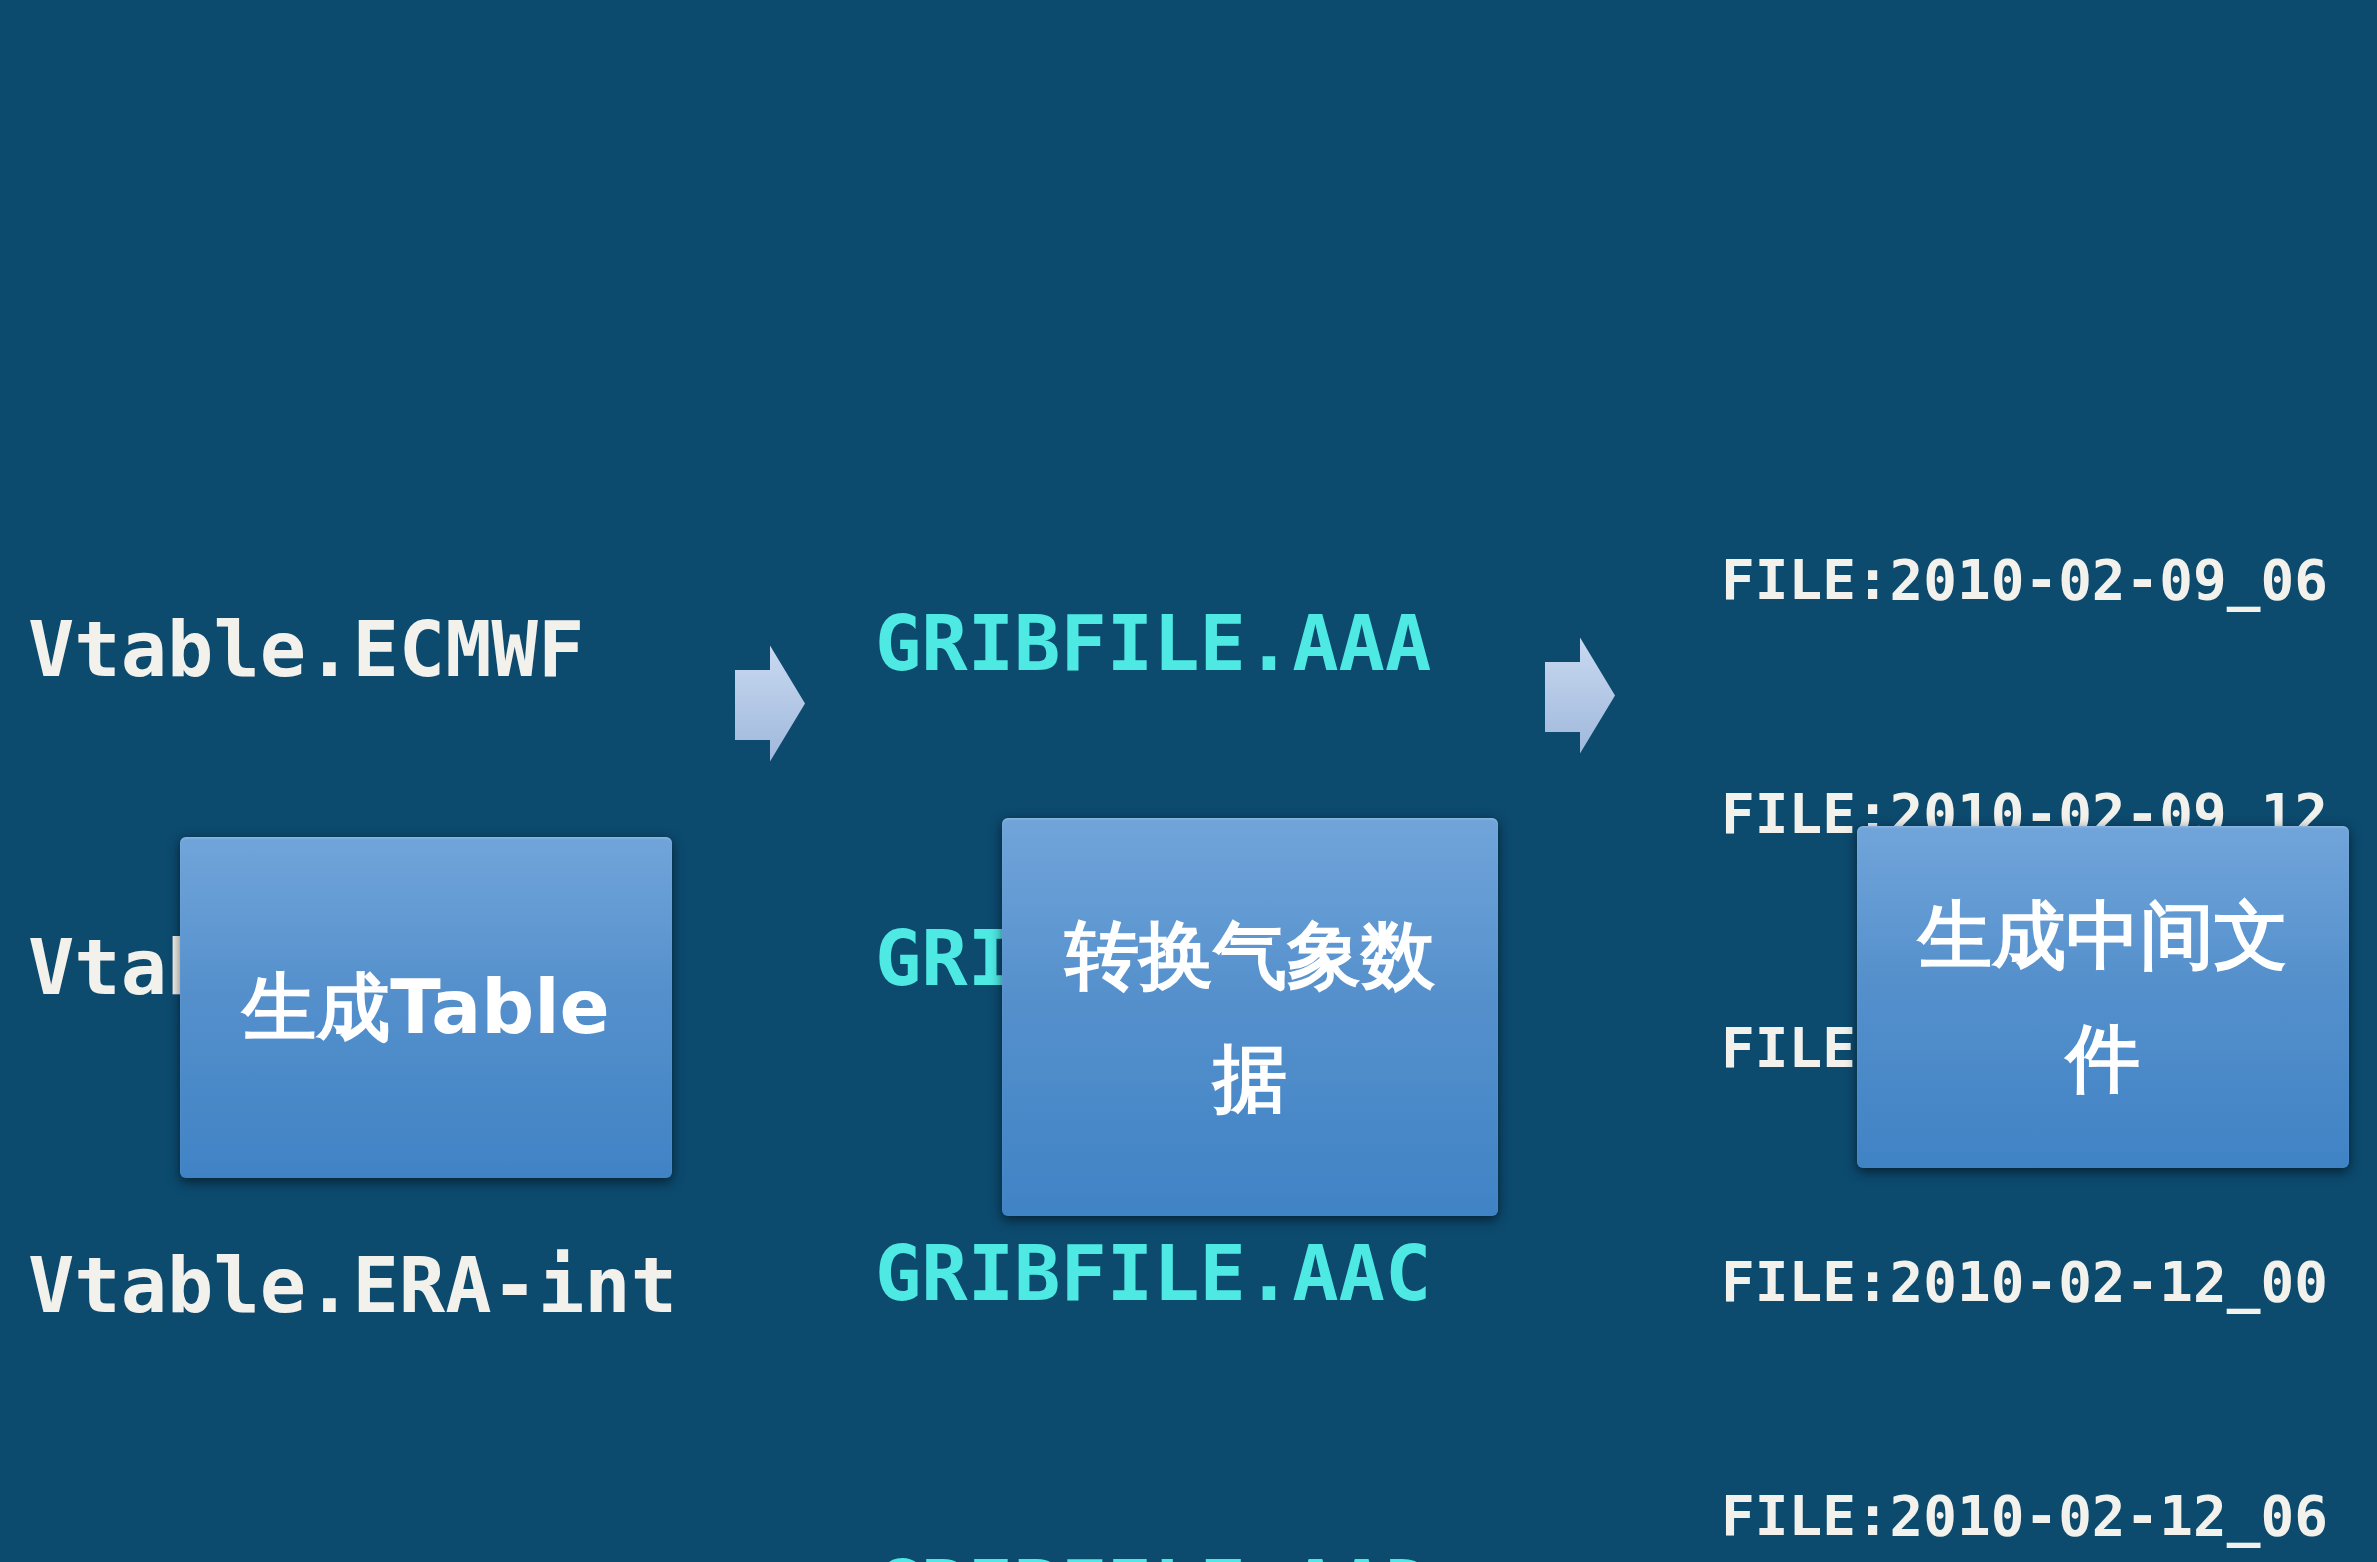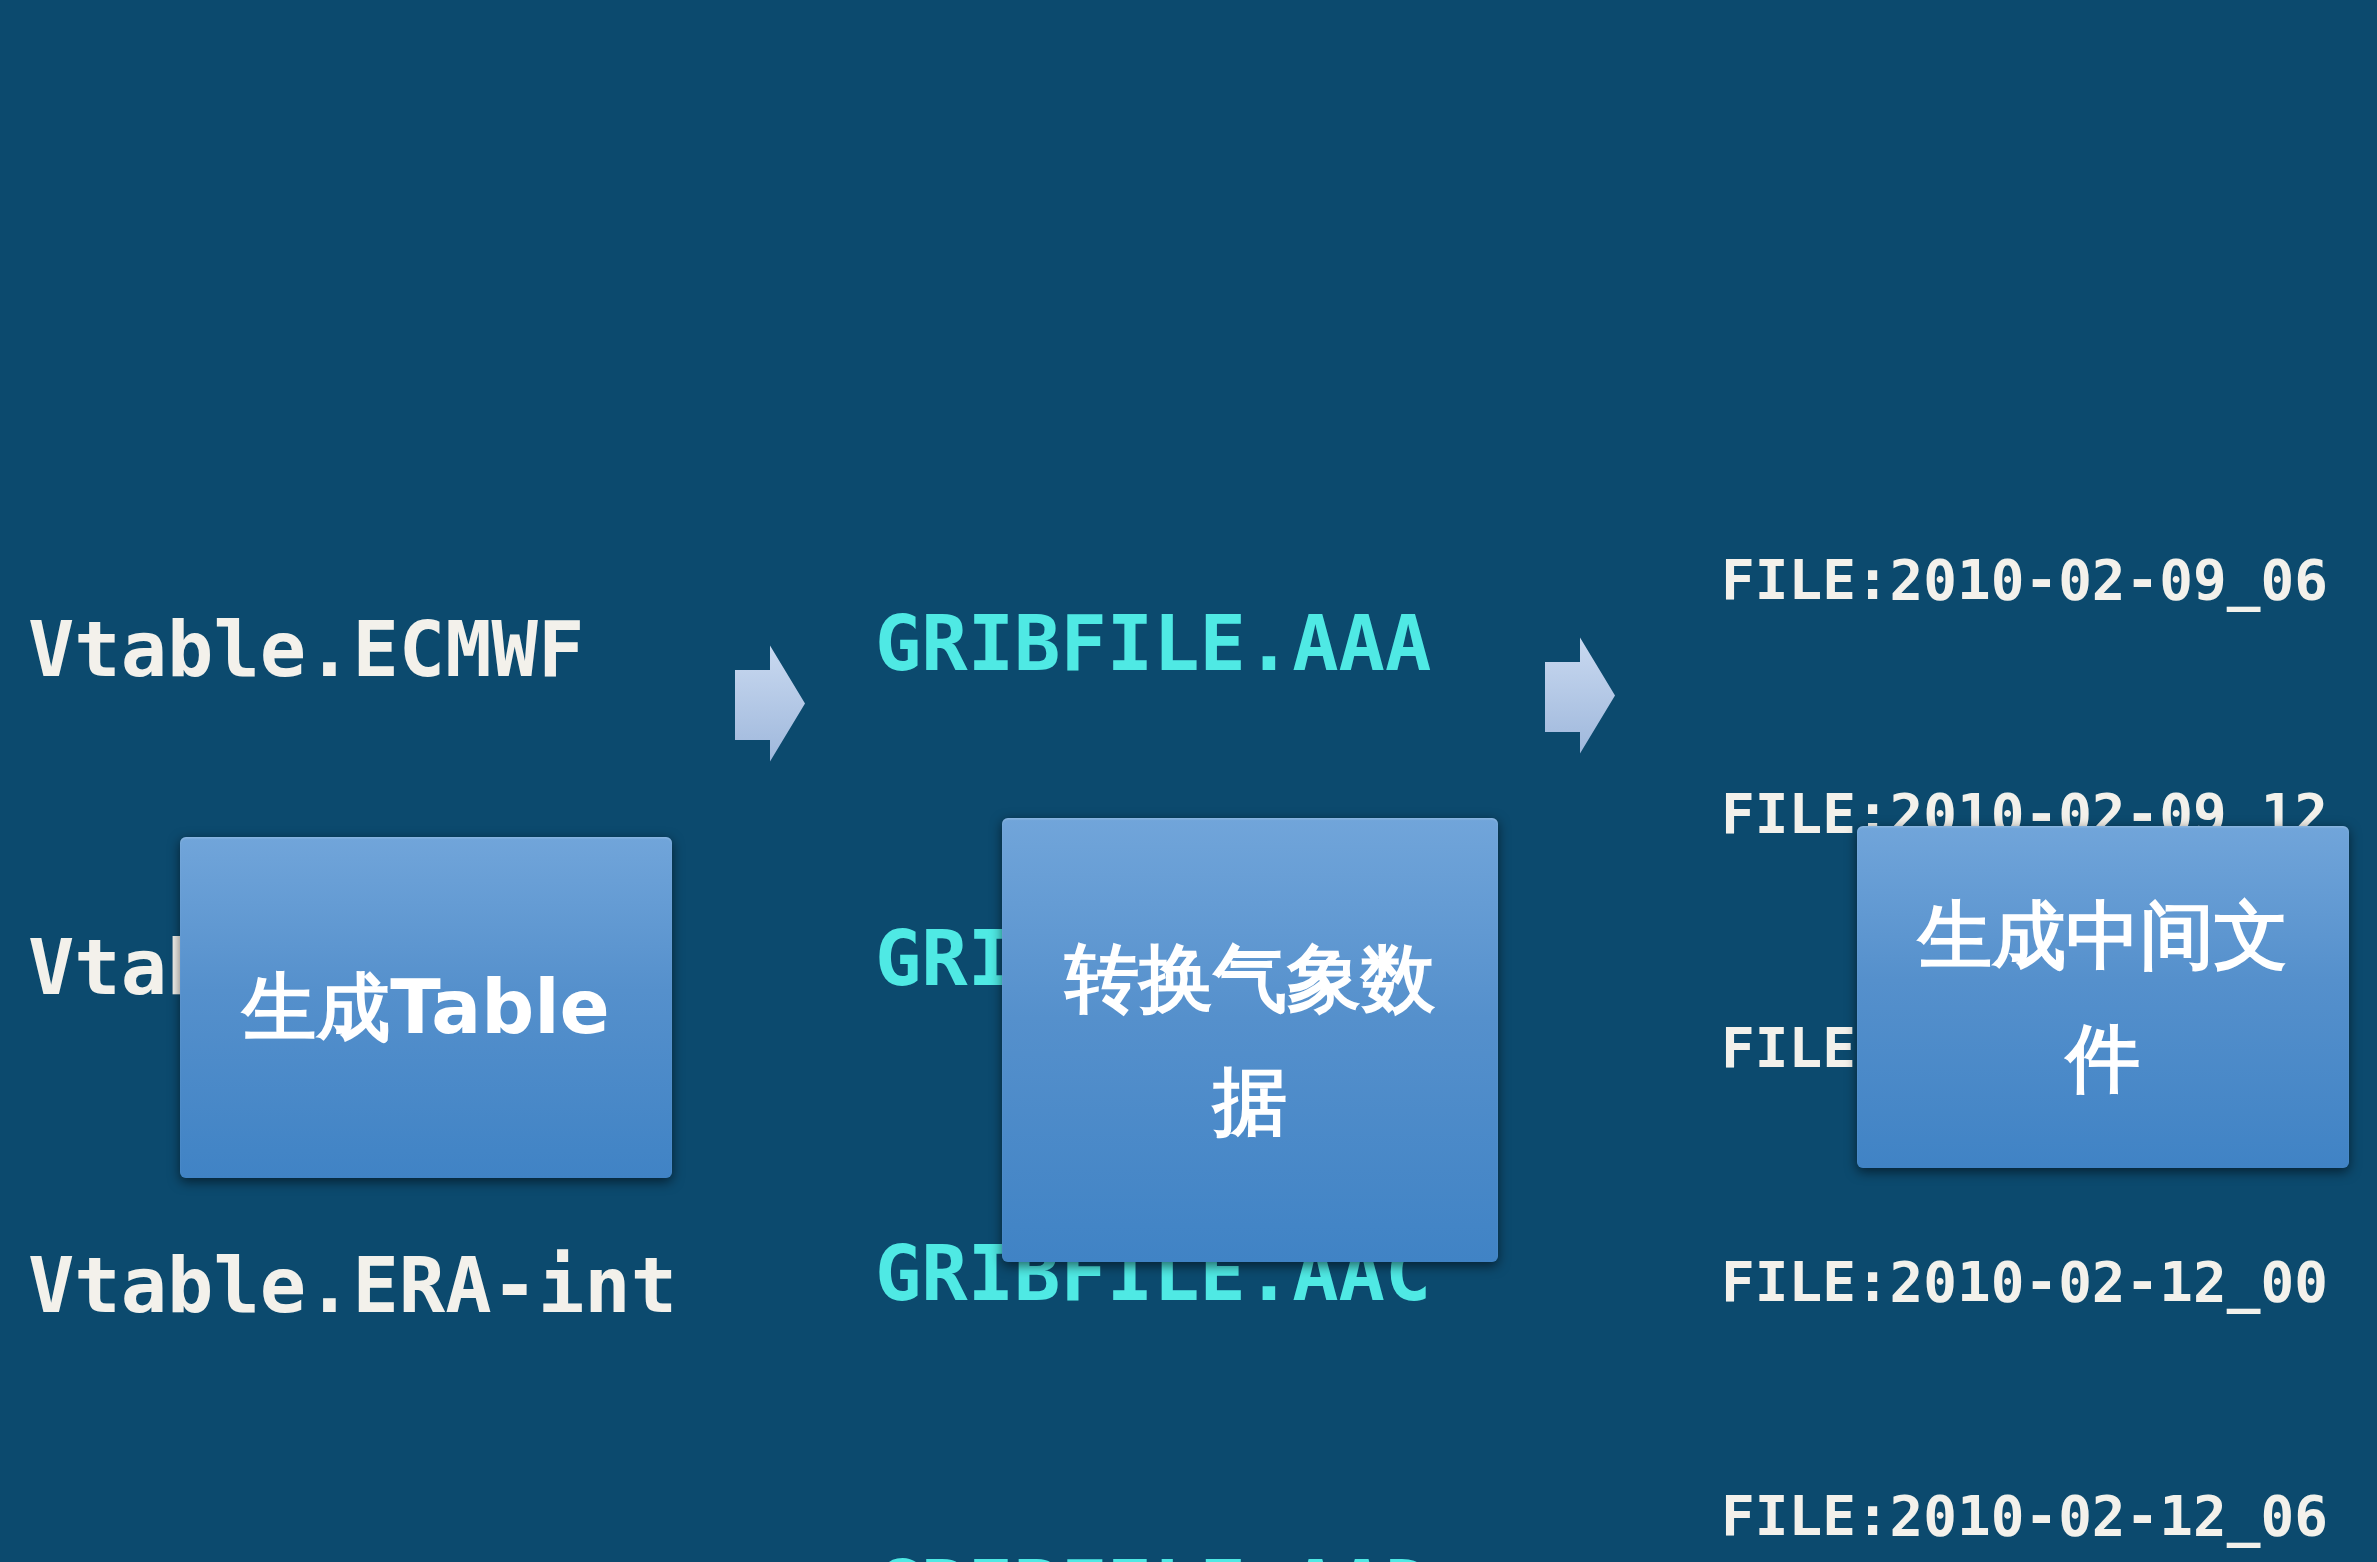--- a/index.html
+++ b/index.html
@@ -56,21 +56,21 @@
     align-items: center;
     justify-content: center;
     text-align: center;
     color: #ffffff;
     font-family: "DejaVu Sans", "Liberation Sans", sans-serif;
     font-weight: bold;
     font-size: 74px;
     line-height: 123px;
   }
   #step-box-1 { left: 180px;  top: 837px; width: 492px; height: 341px; }
-  #step-box-2 { left: 1002px; top: 818px; width: 496px; height: 444px; }
+  #step-box-2 { left: 1002px; top: 818px; width: 496px; height: 398px; }
   #step-box-3 { left: 1857px; top: 826px; width: 492px; height: 342px; }
 
   .flow-arrow {
     position: absolute;
     z-index: 2;
   }
   #flow-arrow-1 { left: 735px;  top: 645px; }
   #flow-arrow-2 { left: 1545px; top: 637px; }
 </style>
 </head>

